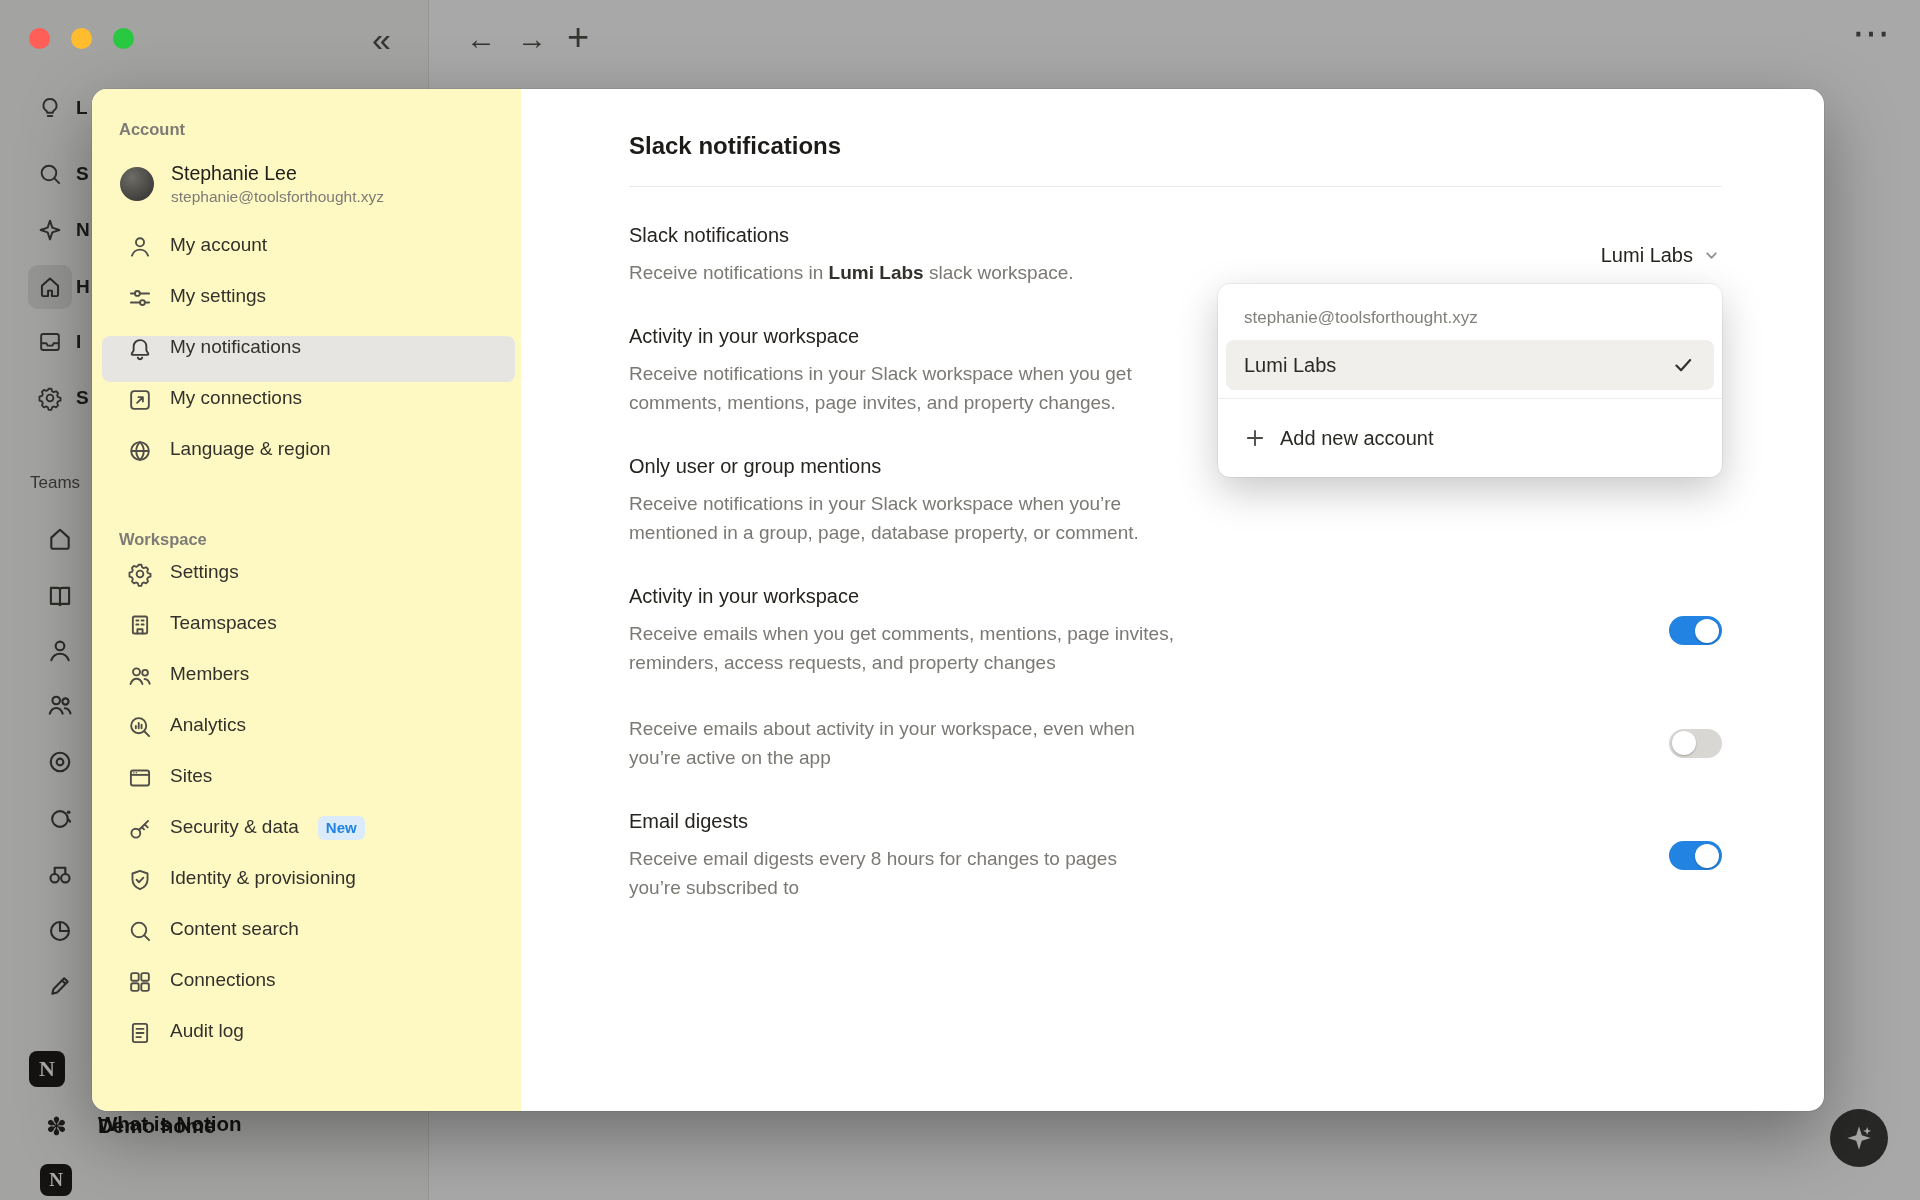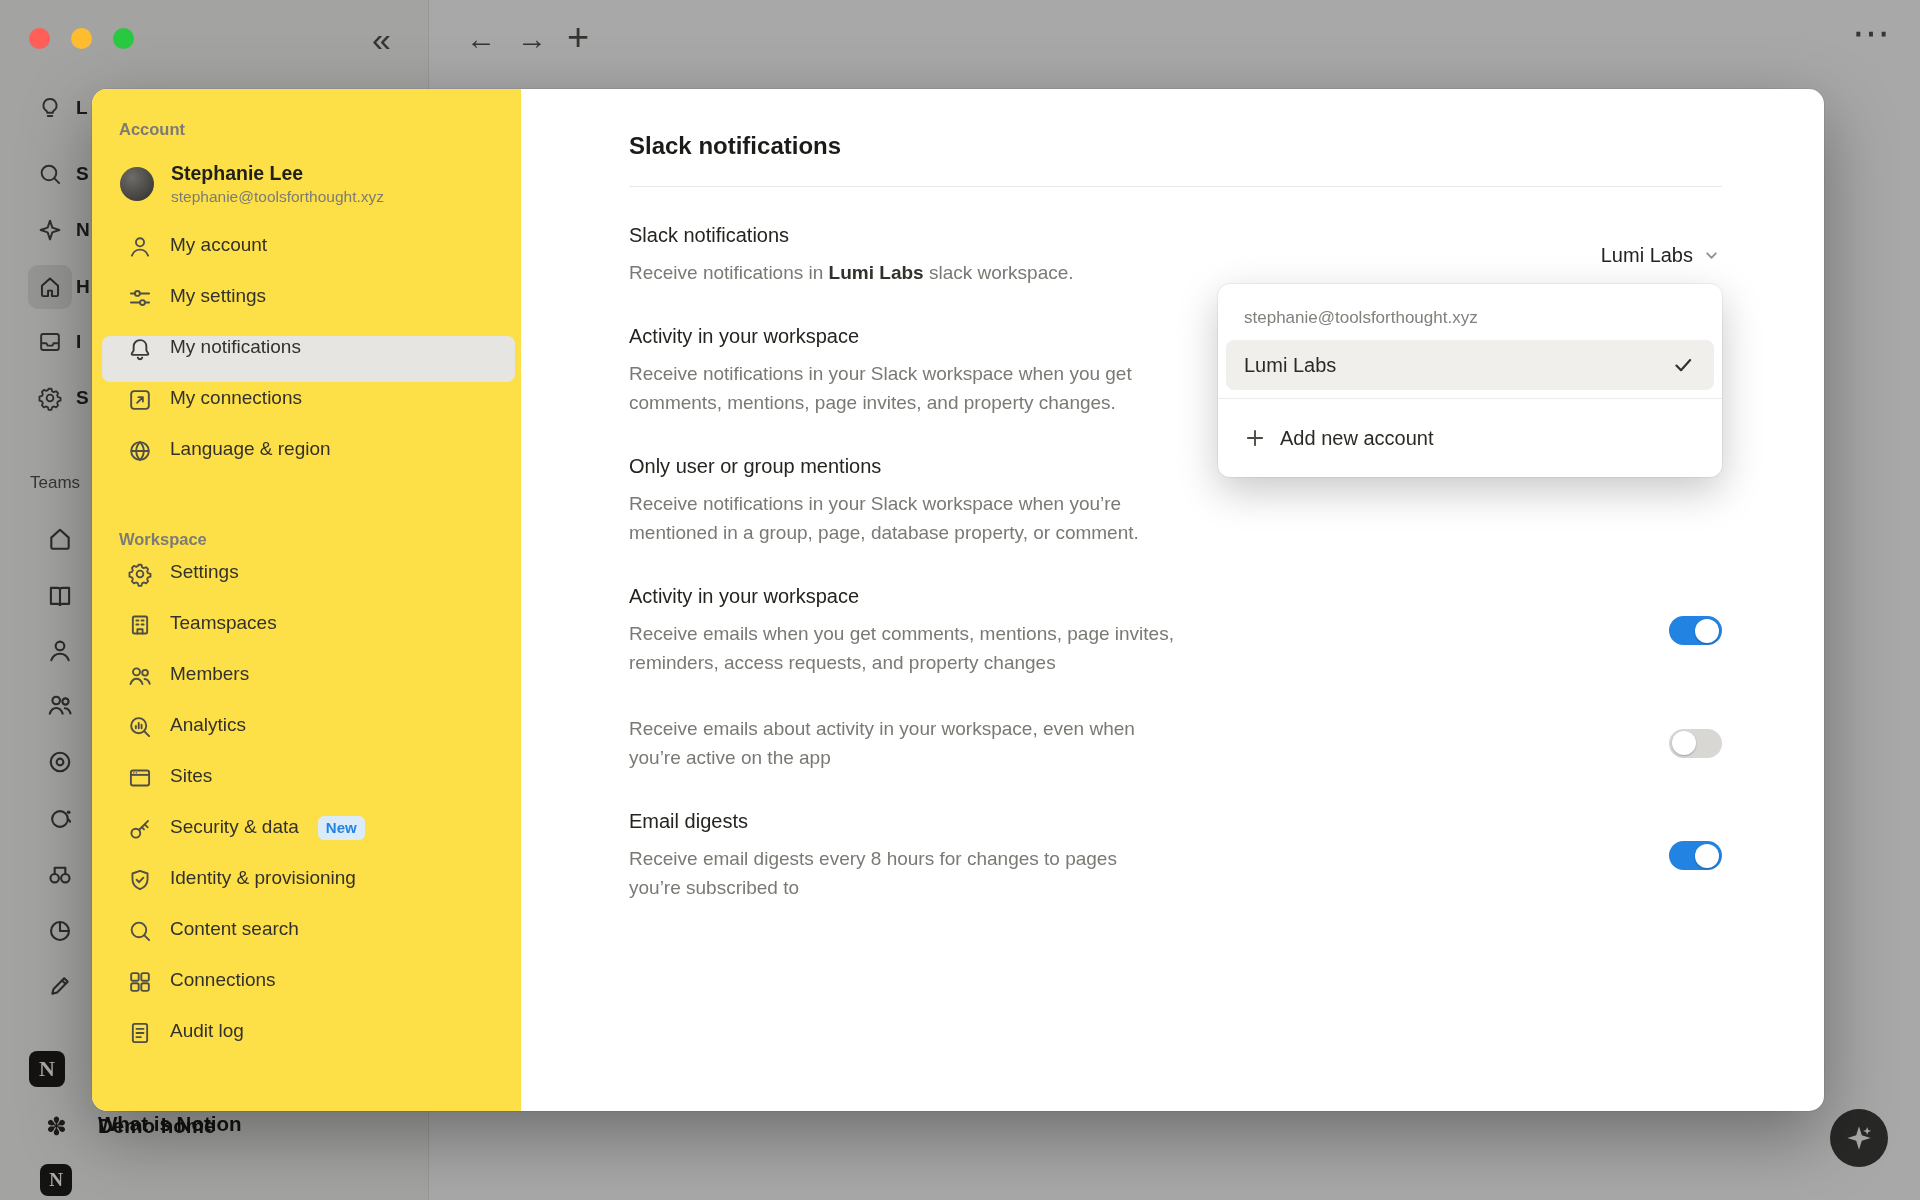--- a/index.html
+++ b/index.html
@@ -23,26 +23,26 @@
   .dim{position:absolute;inset:0;background:rgba(0,0,0,.34);z-index:10}
 
   .traffic{position:absolute;top:28px;left:29px;display:flex;gap:21px;z-index:40}
   .dot{width:21px;height:21px;border-radius:50%}
   .dot.r{background:#ff5f57}.dot.y{background:#febc2e}.dot.g{background:#28c840}
 
   
   .modal{position:absolute;left:92px;top:89px;width:1732px;height:1022px;background:#fff;border-radius:15px;
          box-shadow:0 0 0 1px rgba(0,0,0,.06),0 24px 70px rgba(0,0,0,.35);display:flex;overflow:hidden;z-index:20}
 
-  .ms{width:429px;flex:none;background:#fde047;padding-top:30px;height:100%}
+  .ms{width:429px;flex:none;background:#fef9c3;padding-top:30px;height:100%}
   .ms-label{margin-left:27px;font-size:16.5px;font-weight:600;color:#7d7b76;line-height:20px}
   .ms-label.ws{margin-top:45px;margin-bottom:12px}
   .ms-user{display:flex;align-items:center;gap:17px;margin:22px 0 28px 28px}
   .avatar{width:34px;height:34px;border-radius:50%;background:radial-gradient(circle at 35% 30%,#6e6c67,#2f2e2b);flex:none}
-  .ms-user-name{font-size:19.5px;font-weight:700;color:#21201c;line-height:24px}
+  .ms-user-name{font-size:19.5px;font-weight:400;color:#21201c;line-height:24px}
   .ms-user-email{font-size:15.5px;color:#7d7b76;line-height:19px;margin-top:2px}
   .ms-item{display:flex;align-items:flex-start;height:46px;margin:0 6px 5px 10px;border-radius:8px;padding:0 10px 0 25px;gap:17px;
            font-size:19px;font-weight:500;color:#33312c;cursor:pointer}
   .ms-item.selected{background:#e6e5e2}
   .ms-item svg{flex:none}
   .badge{margin-left:2px;background:#dcebfa;color:#2383e2;font-size:15px;font-weight:600;padding:3px 8px;border-radius:6px;line-height:18px}
 
   .mm{flex:1;padding:42px 102px 0 108px;position:relative}
   .sec-h{font-size:24px;font-weight:700;line-height:30px;color:#1c1b18;padding-bottom:25px;border-bottom:1px solid #e9e8e5}
   .sec-h.second{margin-top:96px}

